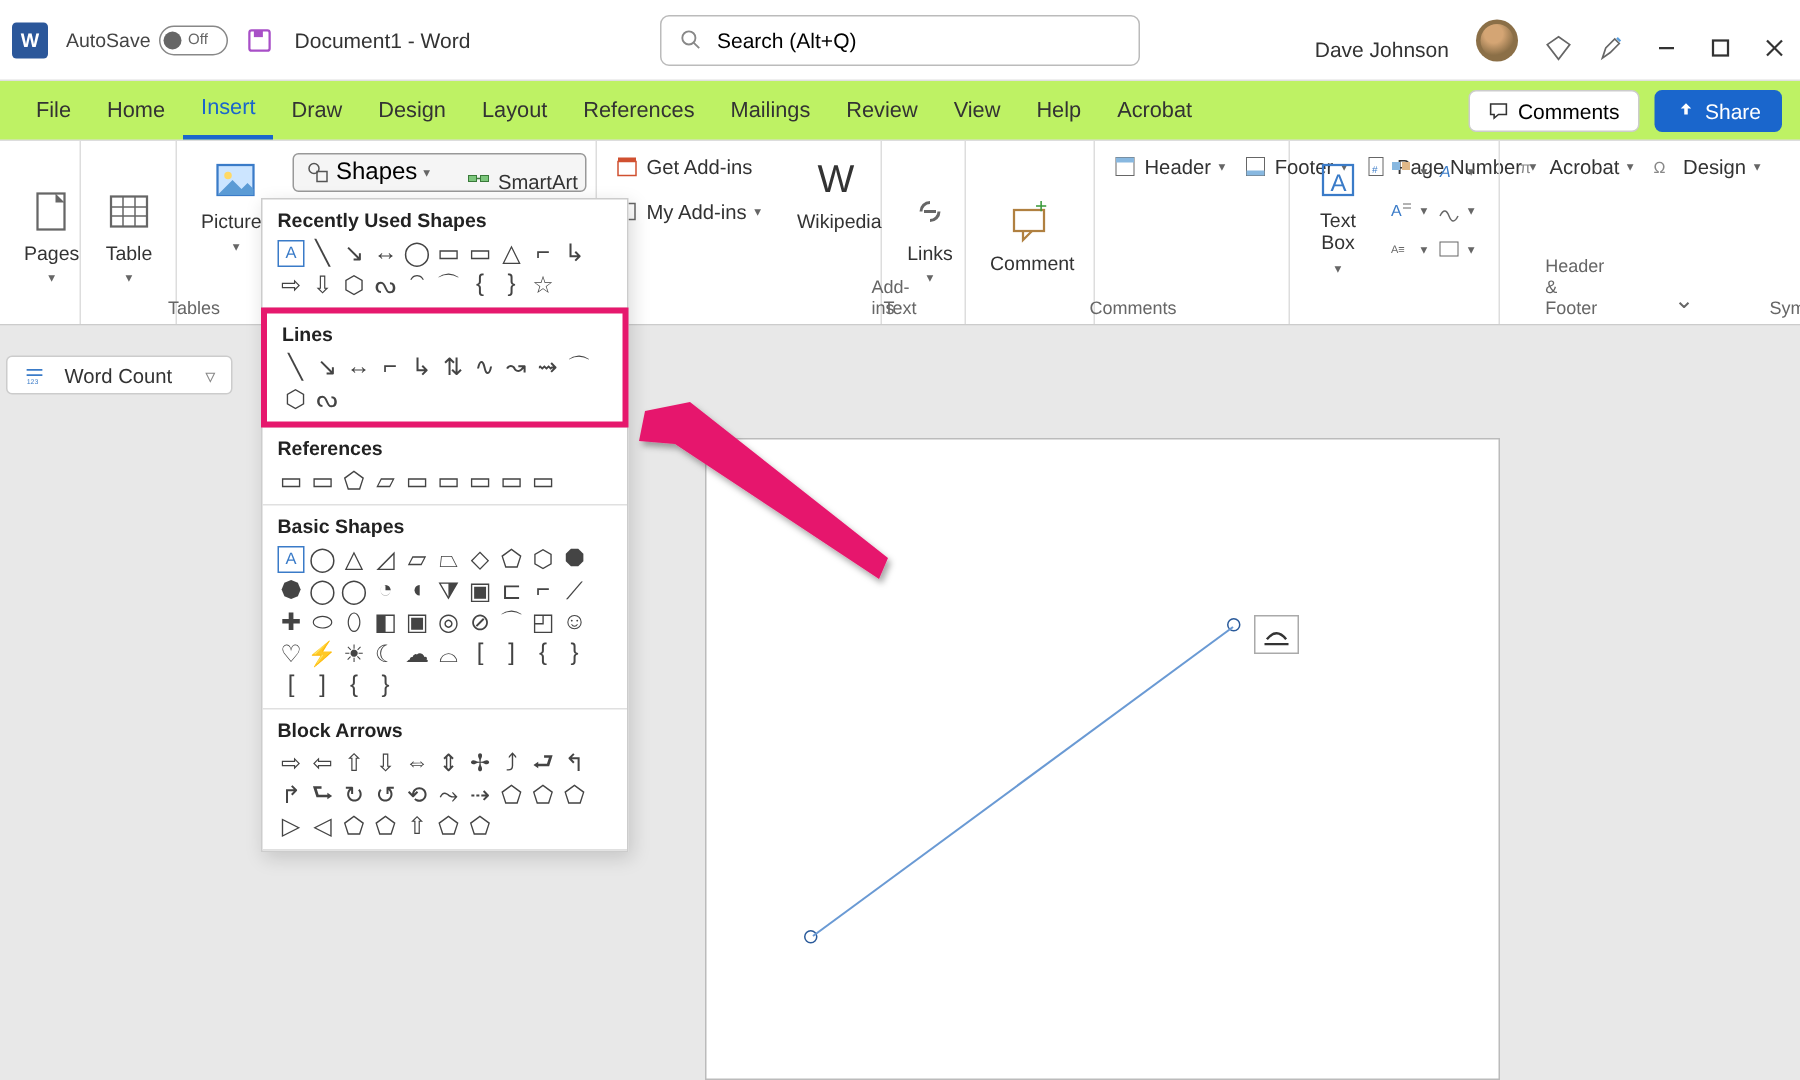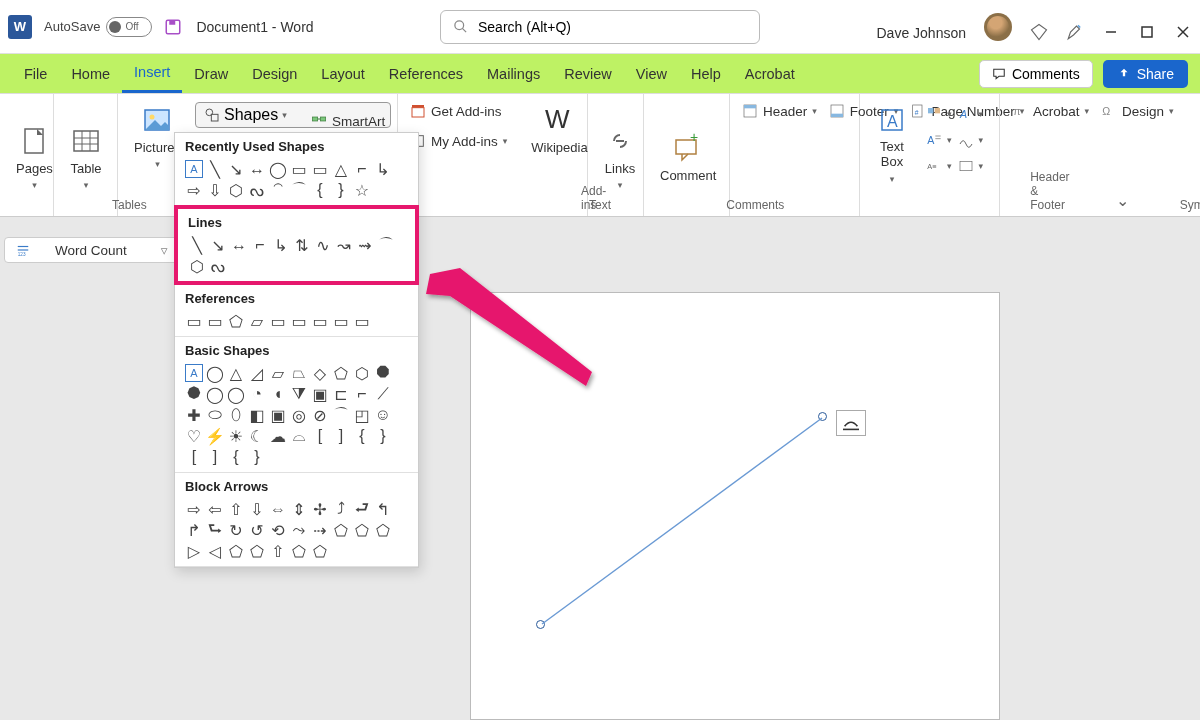--- a/index.html
+++ b/index.html
@@ -49,21 +49,21 @@
 
 .shapes-dropdown { position: absolute; top: 38px; left: 174px; width: 245px; background: #fff; border: 1px solid #ccc; box-shadow: 2px 4px 12px rgba(0,0,0,0.15); z-index: 100; }
 .shapes-section { padding: 6px 10px; }
 .shapes-section-title { font-size: 13px; font-weight: 600; color: #222; margin-bottom: 6px; }
 .shapes-grid { display: flex; flex-wrap: wrap; gap: 3px; }
 .shape-item { width: 18px; height: 18px; cursor: pointer; display: flex; align-items: center; justify-content: center; color: #444; font-size: 16px;}
 .shapes-section.lines-hl { border: 4px solid #e6186d; margin: -1px; position: relative;}
 .shapes-divider { height: 1px; background: #e0e0e0; }
 
 
-.wc-bar { position: absolute; top: 237px; left: 4px; background: #fff; border: 1px solid #ccc; border-radius: 4px; padding: 4px 10px; display: flex; align-items: center; gap: 24px; font-size: 13.5px; color: #333; z-index: 5;}
+.wc-bar { position: absolute; top: 237px; left: 4px; background: #fff; border: 1px solid #ccc; border-radius: 4px; padding: 4px 10px; display: flex; align-items: center; gap: 12px; font-size: 13.5px; color: #333; z-index: 5;}
 
 
 .doc-page { position: absolute; top: 292px; left: 470px; width: 530px; height: 428px; background: #fff; border: 1px solid #bbb; }
 .layout-btn { position: absolute; top: 410px; left: 836px; width: 30px; height: 26px; border: 1px solid #aaa; background: #fff; display: flex; align-items: center; justify-content: center; cursor: pointer; z-index:20;}
 
 
 .drawn-line { position: absolute; z-index: 15; }
 .handle { width: 9px; height: 9px; border: 1.5px solid #2a5a9a; border-radius: 50%; background: #fff; position: absolute; }
 
 

